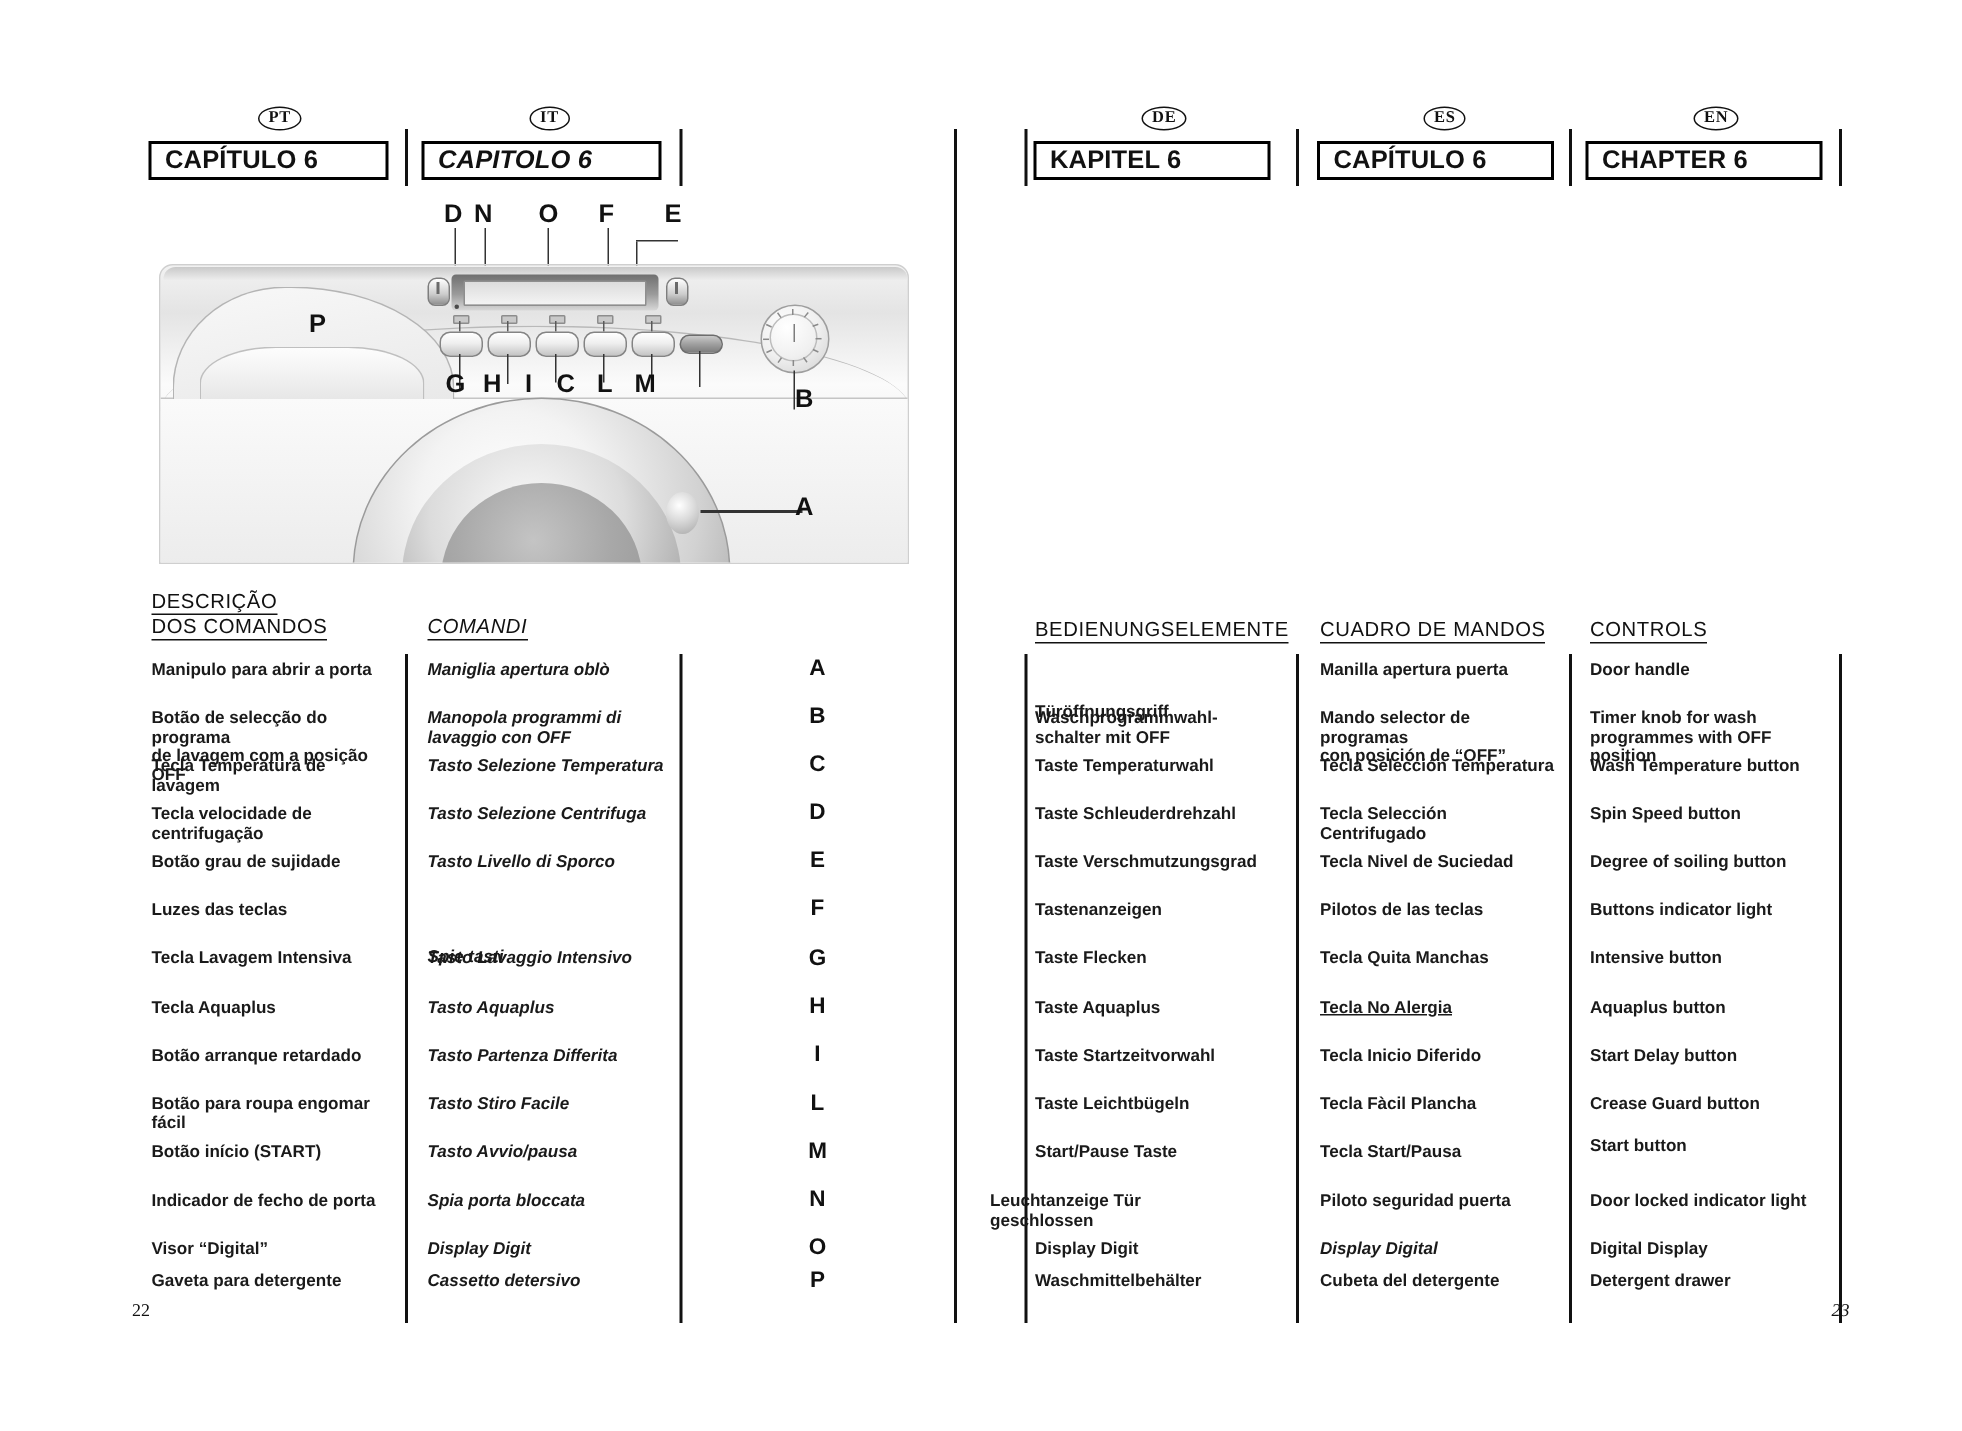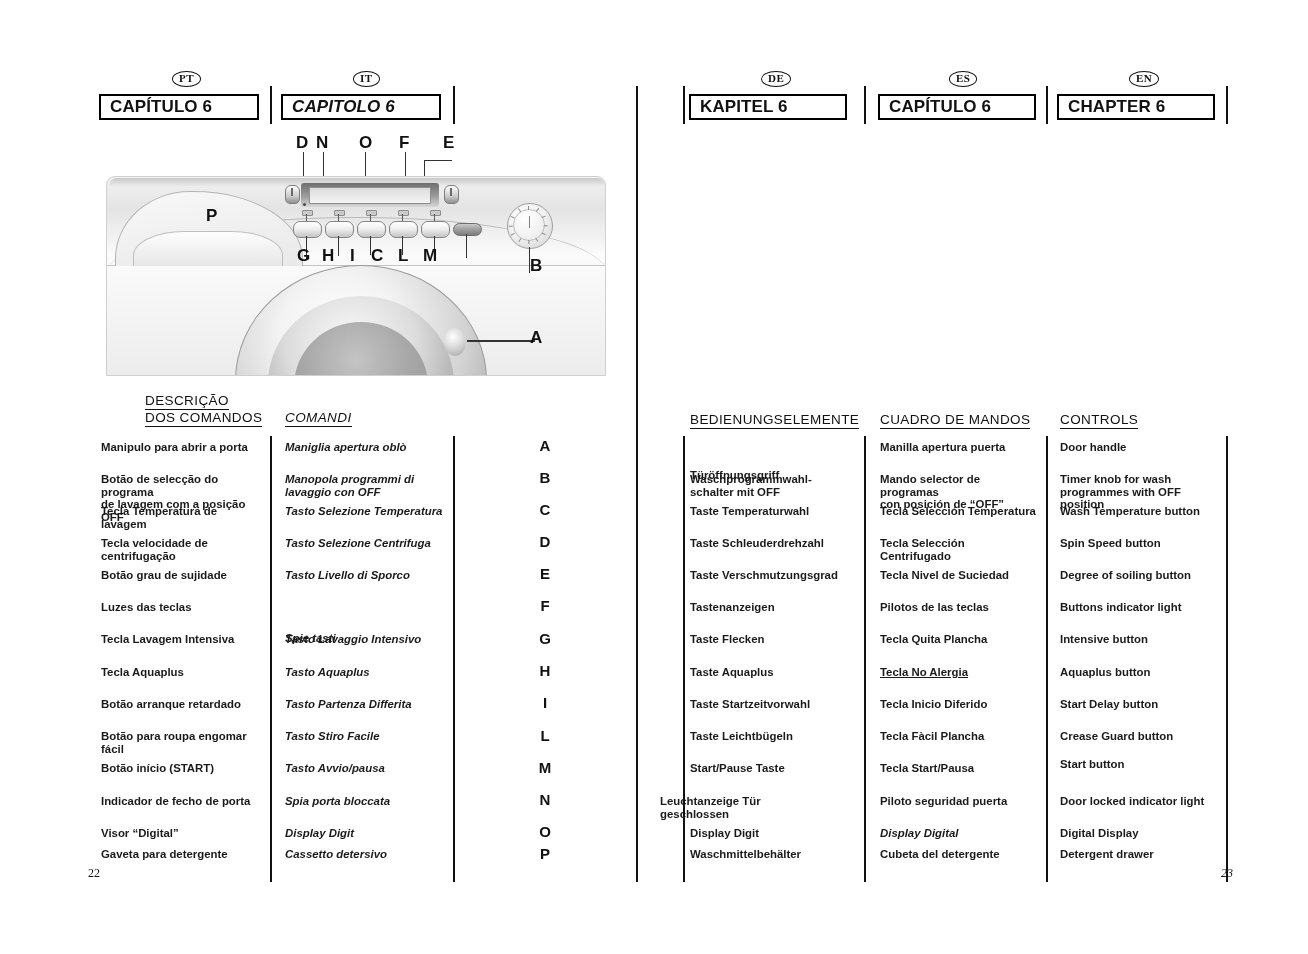--- a/index.html
+++ b/index.html
@@ -335,21 +335,21 @@
   <div class="callout" style="left:206px; top:206px;">P</div>
   <div class="callout" style="left:297px; top:246px;">G</div>
   <div class="callout" style="left:322px; top:246px;">H</div>
   <div class="callout" style="left:350px; top:246px;">I</div>
   <div class="callout" style="left:371px; top:246px;">C</div>
   <div class="callout" style="left:398px; top:246px;">L</div>
   <div class="callout" style="left:423px; top:246px;">M</div>
   <div class="callout" style="left:530px; top:256px;">B</div>
   <div class="callout" style="left:530px; top:328px;">A</div>
 
-  <div class="sec-head" style="left:101px; top:393px; width:165px;margin-left:44px;">
+  <div class="sec-head" style="left:101px; top:393px; width:165px;">
     <span>DESCRIÇÃO</span><br>
     <span>DOS COMANDOS</span>
   </div>
   <div class="sec-head italic" style="left:285px; top:410px;">
     <span>COMANDI</span>
   </div>
 
   <div class="sec-head" style="left:690px; top:412px;">
     <span>BEDIENUNGSELEMENTE</span>
   </div>
@@ -425,21 +425,21 @@
       <div class="keyletter" style="left: 533px; top: 565px;">E</div>
       <div class="entry" style="left: 101px; top: 601px; width: 162px;">Luzes das teclas</div>
       <div class="entry italic" style="left: 285px; top: 632px; width: 162px;">Spie tasti</div>
       <div class="entry" style="left: 690px; top: 601px; width: 168px;">Tastenanzeigen</div>
       <div class="entry" style="left: 880px; top: 601px; width: 162px;">Pilotos de las teclas</div>
       <div class="entry" style="left: 1060px; top: 601px; width: 162px;">Buttons indicator light</div>
       <div class="keyletter" style="left: 533px; top: 597px;">F</div>
       <div class="entry" style="left: 101px; top: 633px; width: 162px;">Tecla Lavagem Intensiva</div>
       <div class="entry italic" style="left: 285px; top: 633px; width: 162px;">Tasto Lavaggio Intensivo</div>
       <div class="entry" style="left: 690px; top: 633px; width: 168px;">Taste Flecken</div>
-      <div class="entry" style="left: 880px; top: 633px; width: 162px;">Tecla Quita Plancha</div>
+      <div class="entry" style="left: 880px; top: 633px; width: 162px;">Tecla Quita Manchas</div>
       <div class="entry" style="left: 1060px; top: 633px; width: 162px;">Intensive button</div>
       <div class="keyletter" style="left: 533px; top: 630px;">G</div>
       <div class="entry" style="left: 101px; top: 666px; width: 162px;">Tecla Aquaplus</div>
       <div class="entry italic" style="left: 285px; top: 666px; width: 162px;">Tasto Aquaplus</div>
       <div class="entry" style="left: 690px; top: 666px; width: 168px;">Taste Aquaplus</div>
       <div class="entry" style="left: 880px; top: 666px; width: 162px; text-decoration: underline;">Tecla No Alergia</div>
       <div class="entry" style="left: 1060px; top: 666px; width: 162px;">Aquaplus button</div>
       <div class="keyletter" style="left: 533px; top: 662px;">H</div>
       <div class="entry" style="left: 101px; top: 698px; width: 162px;">Botão arranque retardado</div>
       <div class="entry italic" style="left: 285px; top: 698px; width: 162px;">Tasto Partenza Differita</div>

